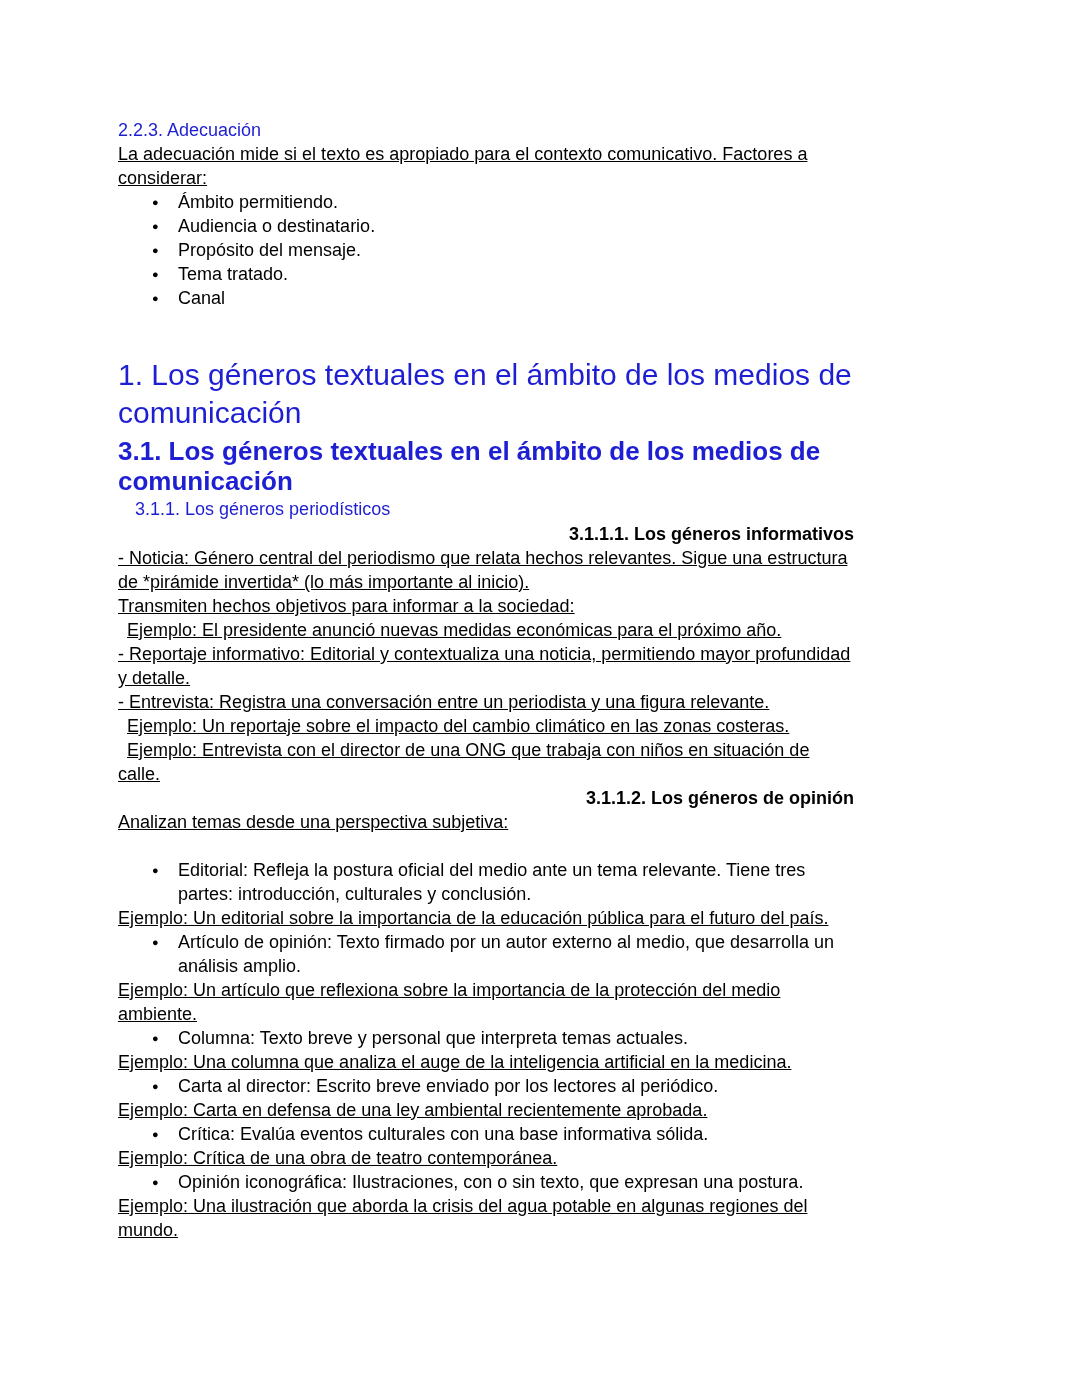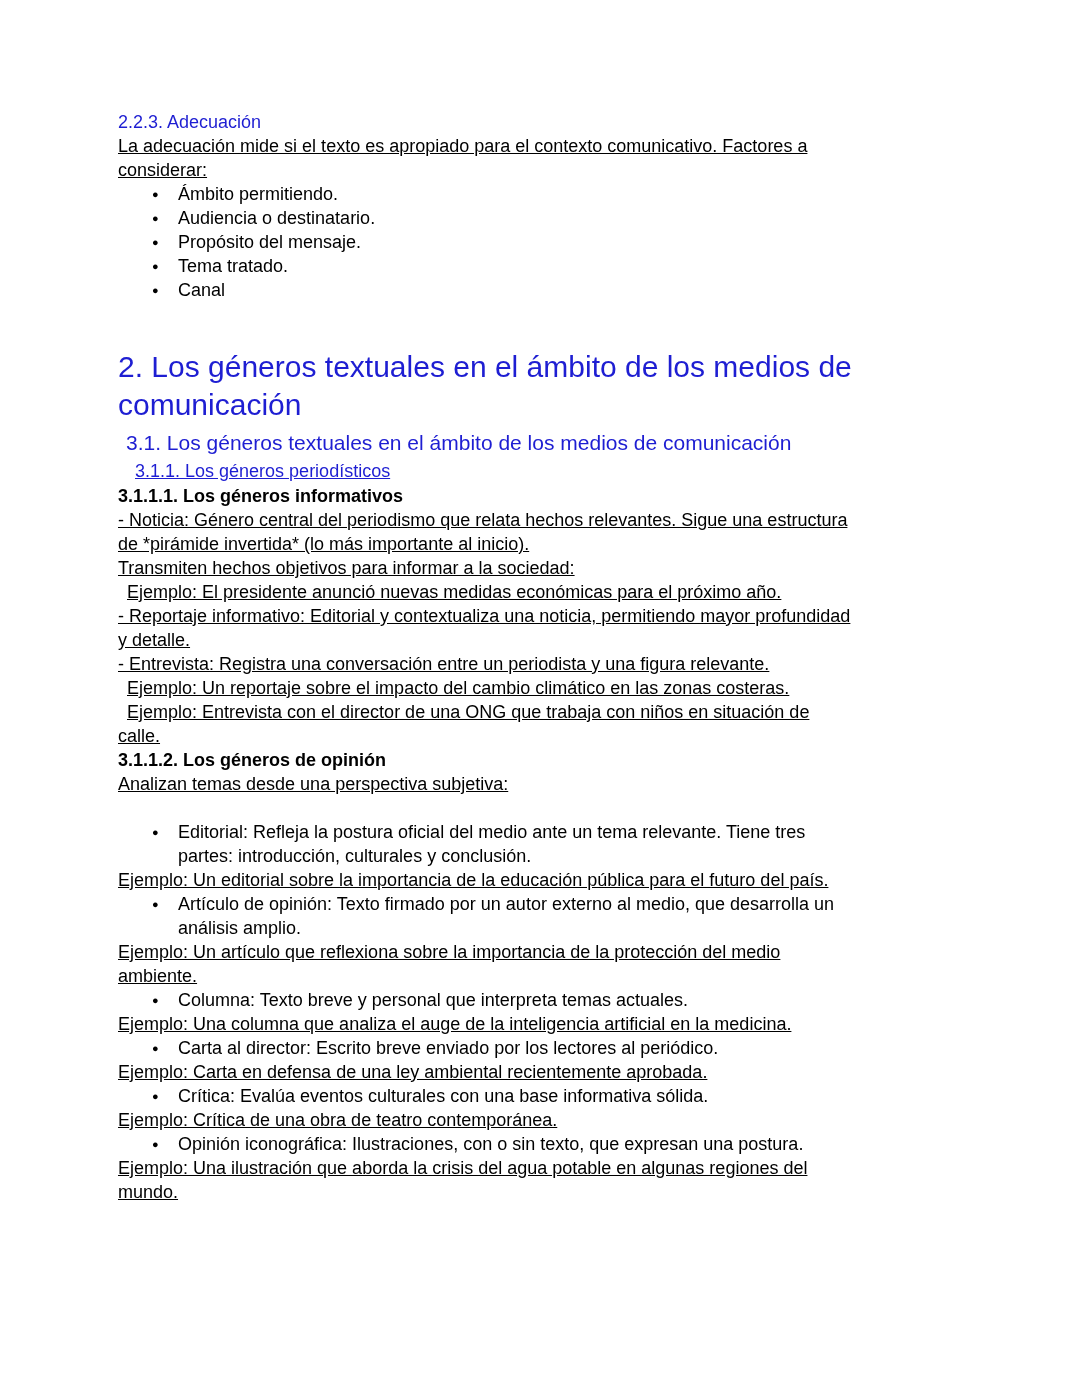--- a/index.html
+++ b/index.html
@@ -6,21 +6,21 @@
   body{
     width:1080px;height:1397px;
     background:#ffffff;
     font-family:"Liberation Sans", sans-serif;
     color:#000000;
     position:relative;
     overflow:hidden;
   }
   .content{
     position:absolute;
-    left:118px;top:110px;
+    left:118px;top:118px;
     width:736px;
   }
   .body{
     margin:0;
     font-size:18px;
     line-height:24px;
     color:#000000;
     text-decoration:underline;
   }
   .h-blue{
@@ -30,40 +30,40 @@
     color:#1e1ed2;
   }
   h1.doc-h1{
     margin:46px 0 0 0;
     font-size:30px;
     line-height:38px;
     font-weight:400;
     color:#1e1ed2;
   }
   h2.doc-h2{
-    margin:4px 0 0 8px;
-    font-size:21px;
+    margin:4px 0 0 0;
+    font-size:26px;
     line-height:30px;
-    font-weight:400;
+    font-weight:700;
     color:#1e1ed2;
   }
   h3.doc-h3{
     margin:0 0 0 17px;
     font-size:18px;
     line-height:26px;
     font-weight:400;
     color:#1e1ed2;
-    text-decoration:underline;
   }
   .h-bold{
     margin:0;
     font-size:18px;
     line-height:24px;
     font-weight:700;
     color:#000000;
+    text-align:right;
   }
   .ej-indent{ text-indent:9px; }
   .brow{
     display:flex;
     padding-left:34px;
   }
   .dot{
     flex:none;
     width:26px;
     font-size:11px;
@@ -101,21 +101,21 @@
     <div class="brow">
       <span class="dot">●</span>
       <span class="btext">Tema tratado.</span>
     </div>
     <div class="brow">
       <span class="dot">●</span>
       <span class="btext">Canal</span>
     </div>
   </div>
 
-  <h1 class="doc-h1">2. Los géneros textuales en el ámbito de los medios de comunicación</h1>
+  <h1 class="doc-h1">1. Los géneros textuales en el ámbito de los medios de comunicación</h1>
   <h2 class="doc-h2">3.1. Los géneros textuales en el ámbito de los medios de comunicación</h2>
   <h3 class="doc-h3">3.1.1. Los géneros periodísticos</h3>
 
   <p class="h-bold">3.1.1.1. Los géneros informativos</p>
   <p class="body">- Noticia: Género central del periodismo que relata hechos relevantes. Sigue una estructura de *pirámide invertida* (lo más importante al inicio).</p>
 
   <p class="body">Transmiten hechos objetivos para informar a la sociedad:</p>
   <p class="body ej-indent">Ejemplo: El presidente anunció nuevas medidas económicas para el próximo año.</p>
 
   <p class="body">- Reportaje informativo: Editorial y contextualiza una noticia, permitiendo mayor profundidad y detalle.</p>

